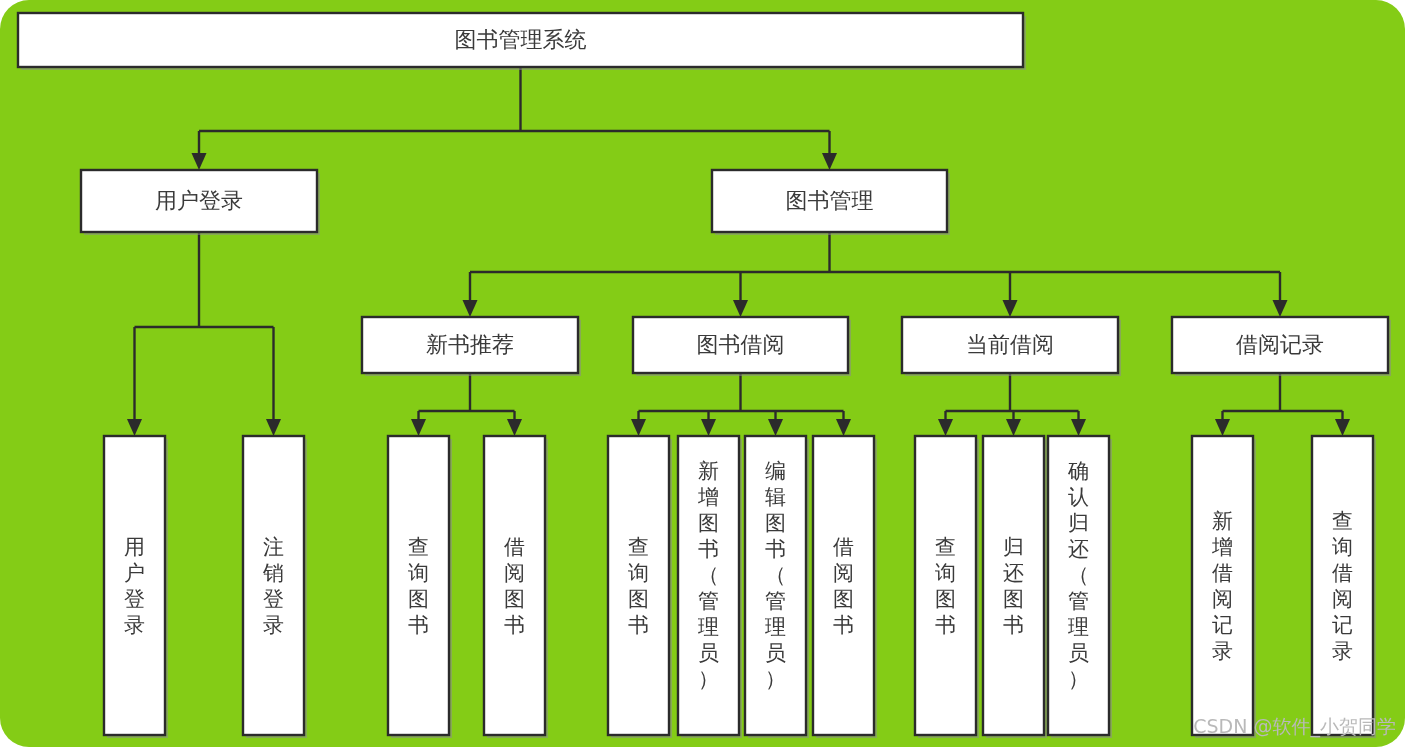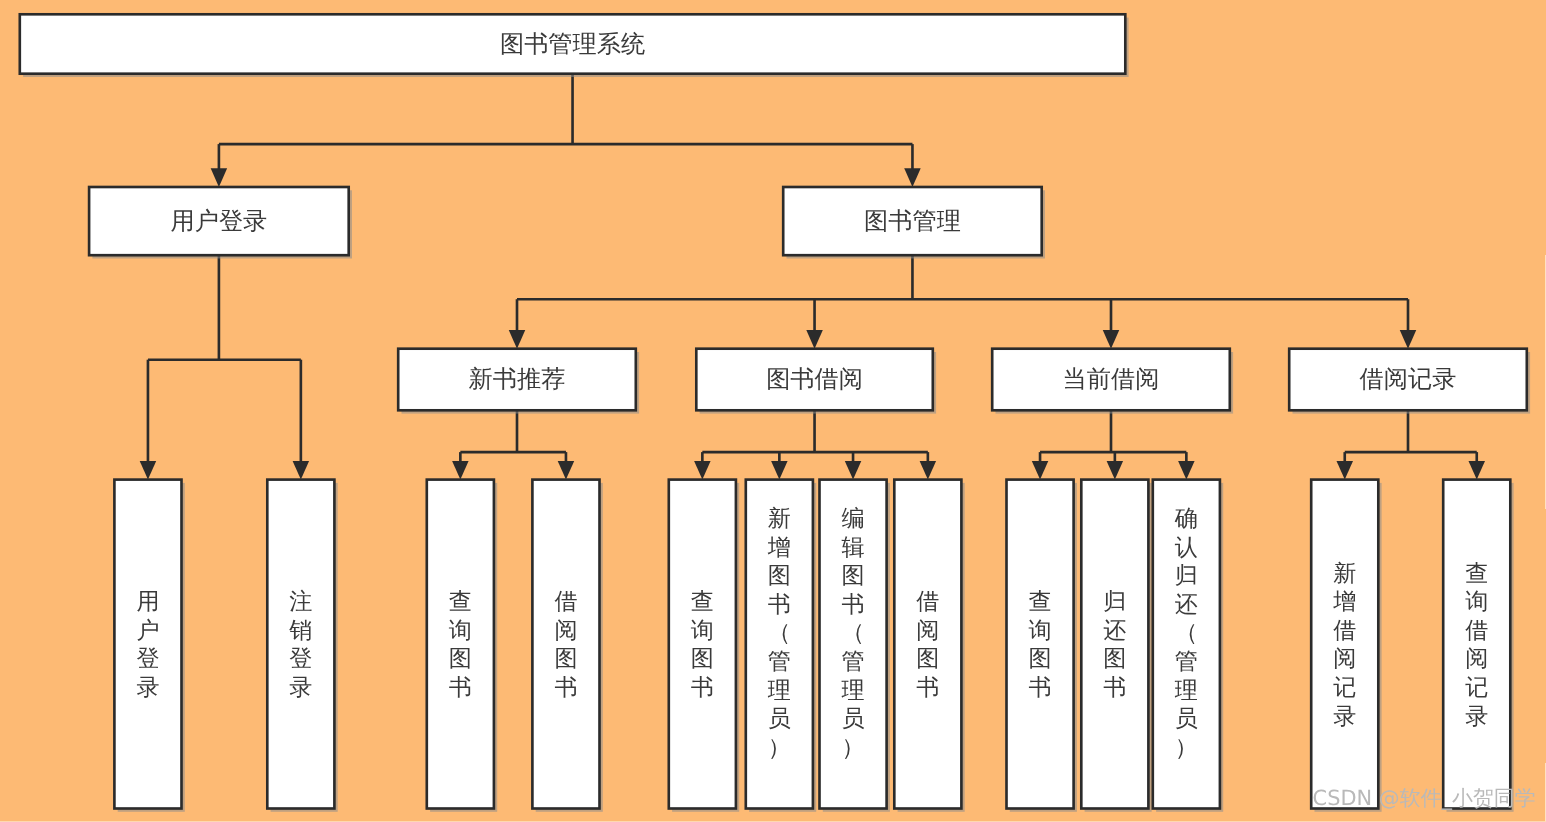--- a/index.html
+++ b/index.html
@@ -8,22 +8,23 @@
     padding: 0;
     background: #ffffff;
   }
   body {
     font-family: "Liberation Sans", "DejaVu Sans", sans-serif;
   }
   #diagram-root {
     position: relative;
     width: 1405px;
     height: 747px;
-    background: #fdba74;
+    background: #84cc16;
     overflow: hidden;
+    border-radius: 29px;
   }
   svg#tree-svg {
     position: absolute;
     top: 0;
     left: 0;
     width: 1405px;
     height: 747px;
     display: block;
   }
   .node-box {

